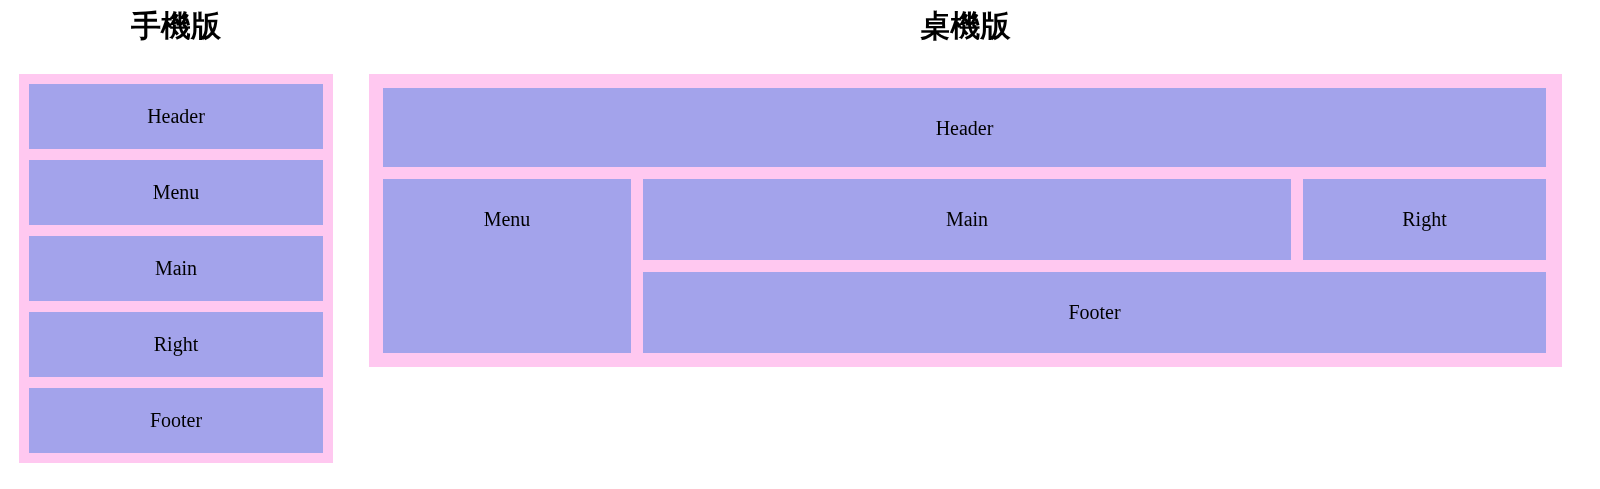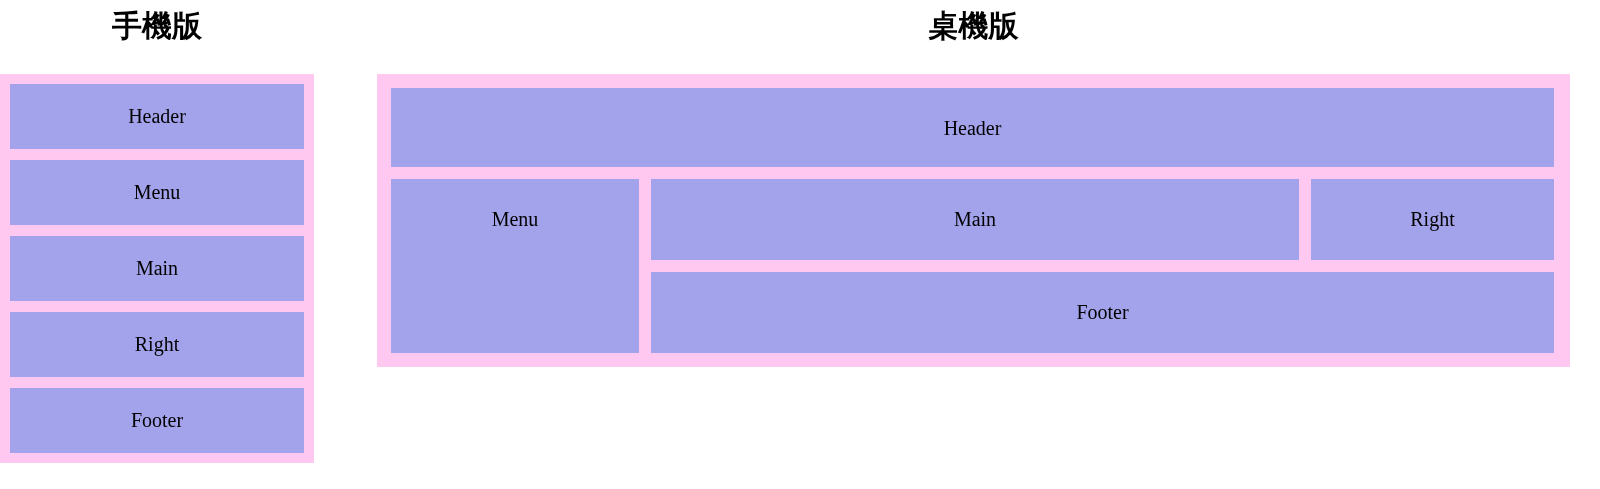--- a/index.html
+++ b/index.html
@@ -12,24 +12,25 @@
     height: 489px;
     overflow: hidden;
     font-family: "Liberation Sans", sans-serif;
   }
   .wrapper {
     display: flex;
     align-items: flex-start;
   }
   .layout-section { display: block; }
   .section-mobile {
+    margin-left: 19px;
     width: 314px;
   }
   .section-desktop {
-    margin-left: 63px;
+    margin-left: 36px;
     width: 1193px;
   }
   .section-title {
     margin: 6px 0 28px 0;
     font-size: 30px;
     line-height: 40px;
     font-weight: bold;
     text-align: center;
     color: var(--title-text, #000);
     font-family: "Liberation Sans", "DejaVu Sans", sans-serif;

